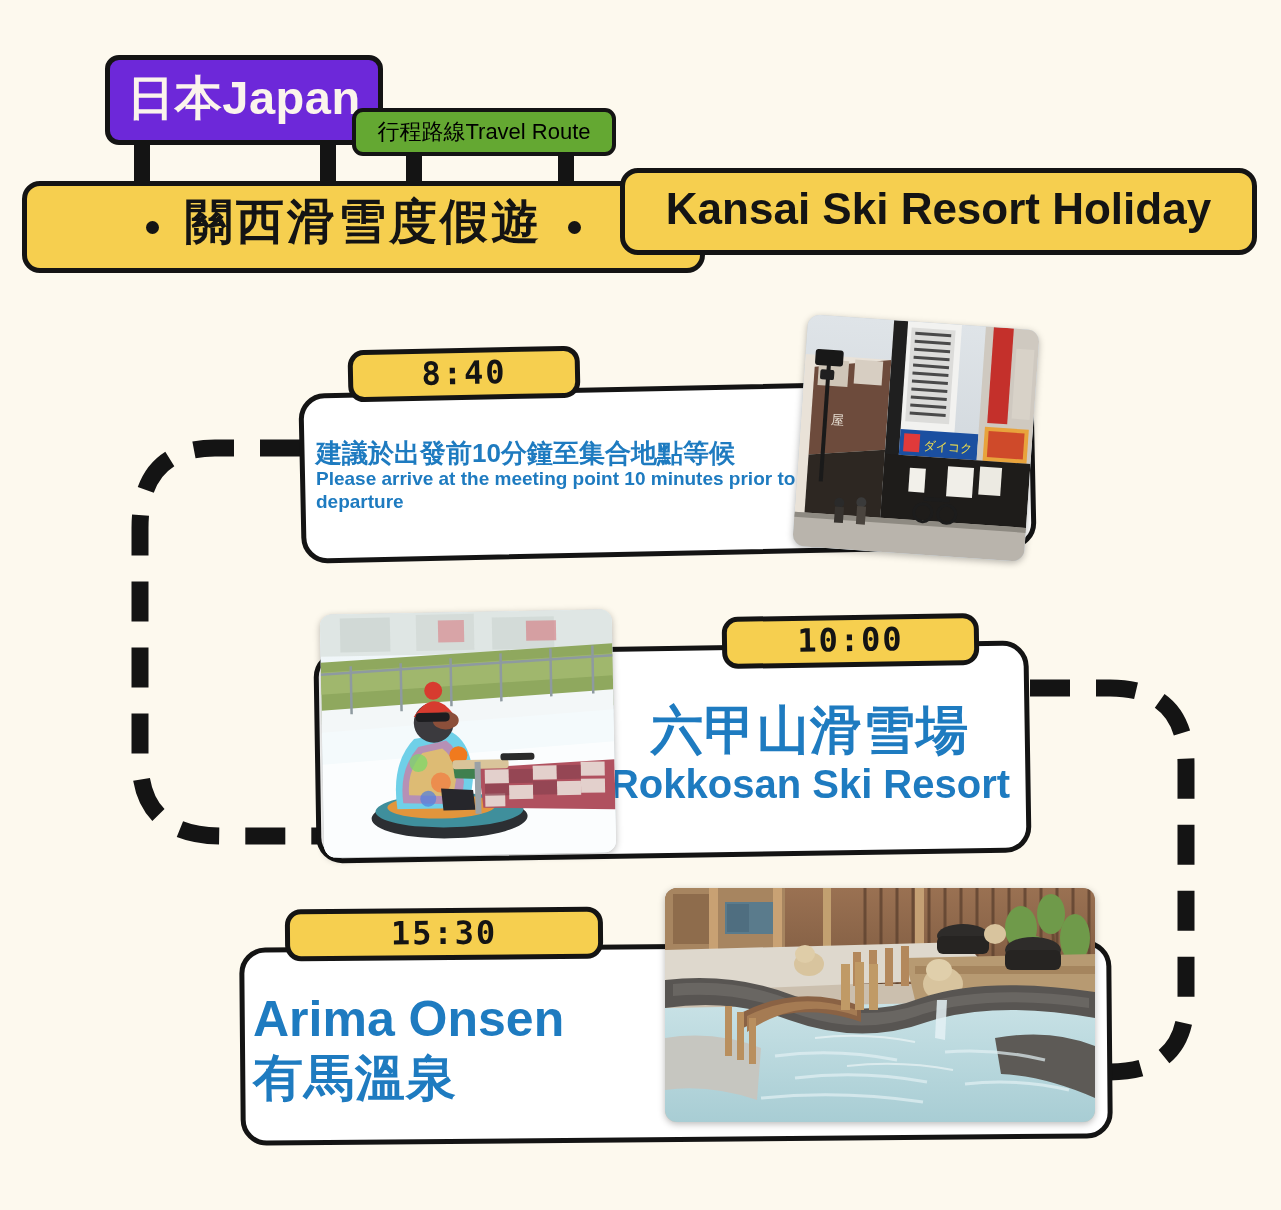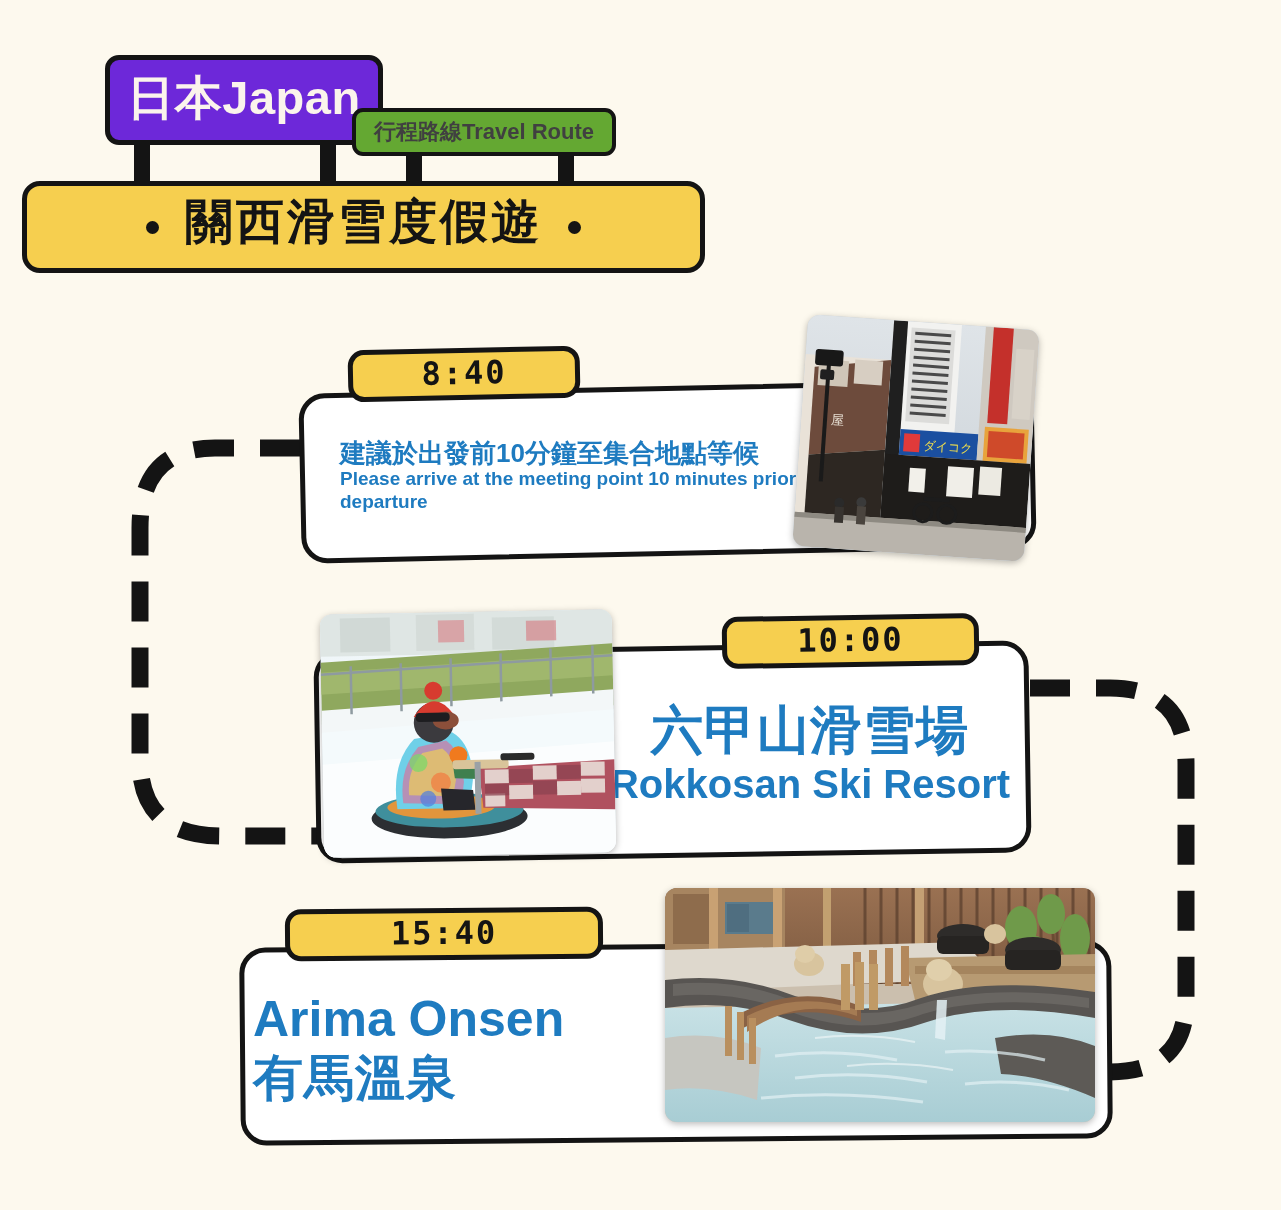--- a/index.html
+++ b/index.html
@@ -33,22 +33,22 @@
     background:#6d28d9;
     color:#FBF4EC;
     font-size:47px; font-weight:700;
     letter-spacing:.5px;
     padding-bottom:4px;
   }
 
   .sign-route {
     left:352px; top:108px; width:264px; height:48px;
     background:#64A832;
-    color:#404040;
-    font-size:22px; font-weight:700;
+    color:#000000;
+    font-size:22px; font-weight:400;
     border-width:4px;
     border-radius:11px;
   }
 
   .banner {
     position:absolute; z-index:2;
     background:#F6CF4F;
     border:5px solid #141414;
     border-radius:18px;
     display:flex; align-items:center;
@@ -159,21 +159,21 @@
   }
   #badge3 { left:285px; top:908px; width:318px; transform:rotate(-0.5deg); }
   #text3 {
     left:253px; top:990px; width:400px;
   }
   #text3 .ln-cn { font-size:50px; letter-spacing:1px; }
   #text3 .ln-en { font-size:50px; }
   #photo3 { left:665px; top:888px; width:430px; height:234px; }
 
   .ln { display:block; white-space:nowrap; }
-  #text1 .ln { white-space:normal;margin-left:24px; }
+  #text1 .ln { white-space:normal; }
 </style>
 </head>
 <body>
 
 <svg class="connectors" viewBox="0 0 1281 1210" width="1281" height="1210">
 
   <path d="M 300 448 L 215 448 Q 140 448 140 528 L 140 760 Q 140 836 222 836 L 330 836" fill="none" stroke="#141414" stroke-width="17" stroke-dasharray="40 26" stroke-linecap="butt"></path>
 
   <path d="M 1030 688 L 1110 688 Q 1186 688 1186 764 L 1186 1000 Q 1186 1072 1110 1072 L 1022 1072" fill="none" stroke="#141414" stroke-width="17" stroke-dasharray="40 26" stroke-linecap="butt"></path>
 </svg>
@@ -191,20 +191,23 @@
   <div class="sign sign-route">
     <span>行程路線Travel Route</span>
   </div>
 
   <div class="banner banner-cn">
     <span class="dot"></span>
     <span class="txt">關西滑雪度假遊</span>
     <span class="dot"></span>
   </div>
 
+  <div class="banner banner-en">
+    <span>Kansai Ski Resort Holiday</span>
+  </div>
 </div>
 
 <div class="card" id="card1"></div>
 <div class="time-badge" id="badge1">
   <span>8:40</span>
 </div>
 <div class="card-text" id="text1">
   <span class="ln ln-cn">建議於出發前10分鐘至集合地點等候</span>
   <span class="ln ln-en">Please arrive at the meeting point 10 minutes prior to departure</span>
 </div>
@@ -359,21 +362,21 @@
     </g>
 
     <rect x="130" y="148" width="56" height="9" rx="3" fill="#d9c49a"></rect>
     <rect x="152" y="150" width="6" height="52" fill="#9aa1a6"></rect>
     <rect x="178" y="142" width="34" height="7" rx="3" fill="#2b2b2b"></rect>
   </svg>
 </div>
 
 <div class="card" id="card3"></div>
 <div class="time-badge" id="badge3">
-  <span>15:40</span>
+  <span>15:30</span>
 </div>
 <div class="card-text" id="text3">
   <span class="ln ln-en">Arima Onsen</span>
   <span class="ln ln-cn">有馬溫泉</span>
 </div>
 <div class="photo" id="photo3">
   <svg viewBox="0 0 430 234" preserveAspectRatio="none">
     <defs>
       <linearGradient id="waterg" x1="0" y1="0" x2="0" y2="1">
         <stop offset="0" stop-color="#c9e2e6"></stop>

